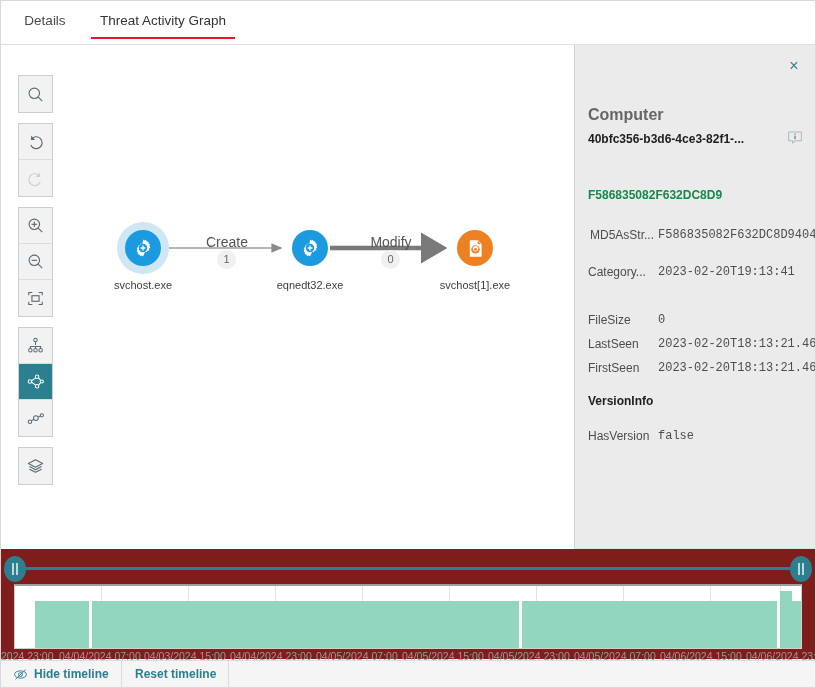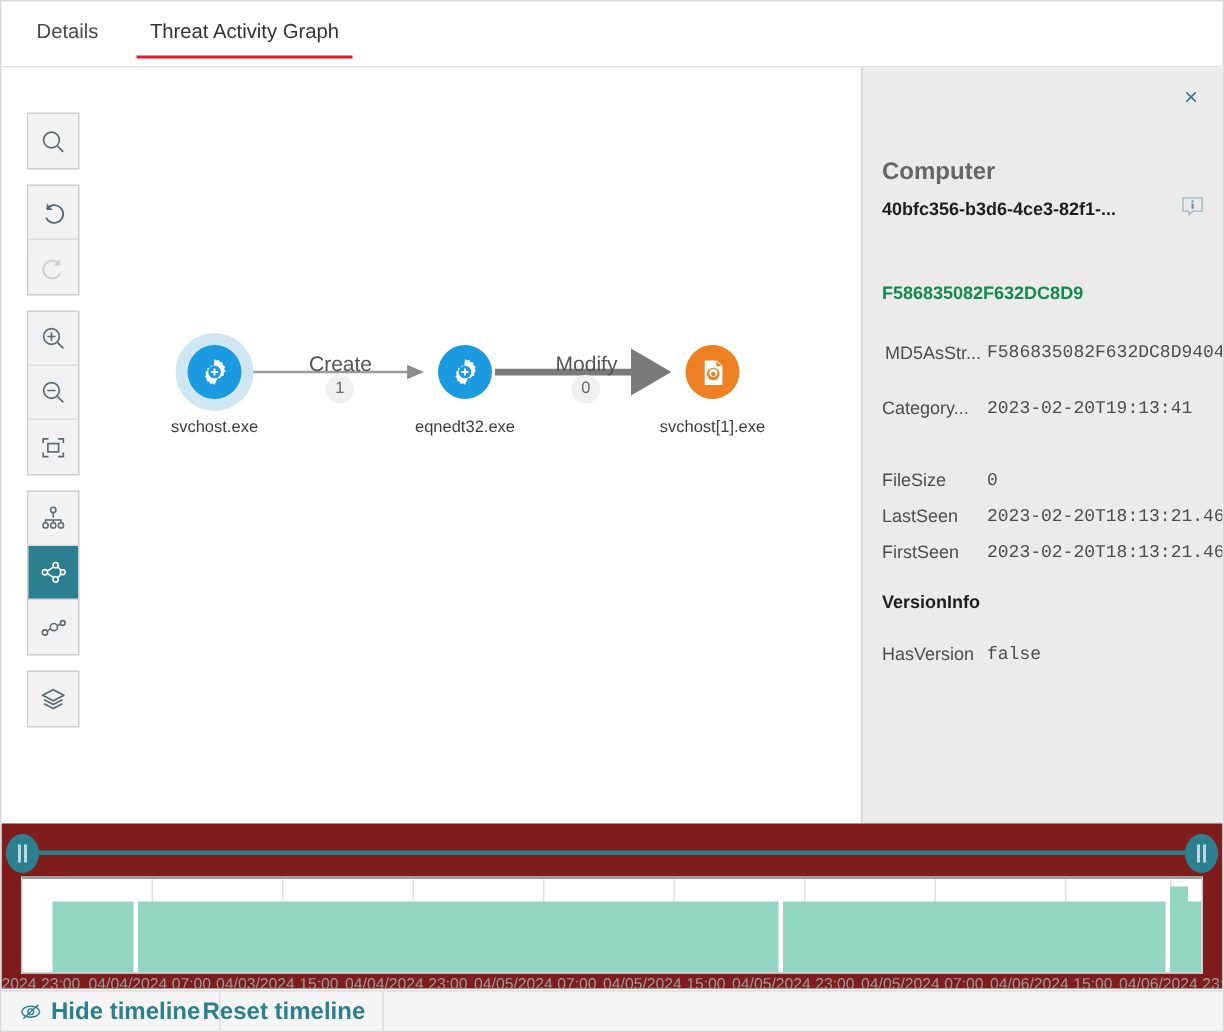--- a/index.html
+++ b/index.html
@@ -256,21 +256,21 @@
     width: 814px; height: 28px;
     background: #f5f5f5;
     border-top: 1px solid #dcdcdc;
     box-sizing: border-box;
   }
   .bbtn {
     position: absolute;
     top: 0;
     height: 27px;
     line-height: 27px;
-    font-size: 16px;
+    font-size: 12px;
     font-weight: bold;
     color: #2b7f8e;
     border-right: 1px solid #dcdcdc;
     cursor: pointer;
     box-sizing: border-box;
     padding: 0 12px;
     display: flex; align-items: center;
   }
   #btn-hide { left: 0; }
   #btn-reset { left: 122px; }

